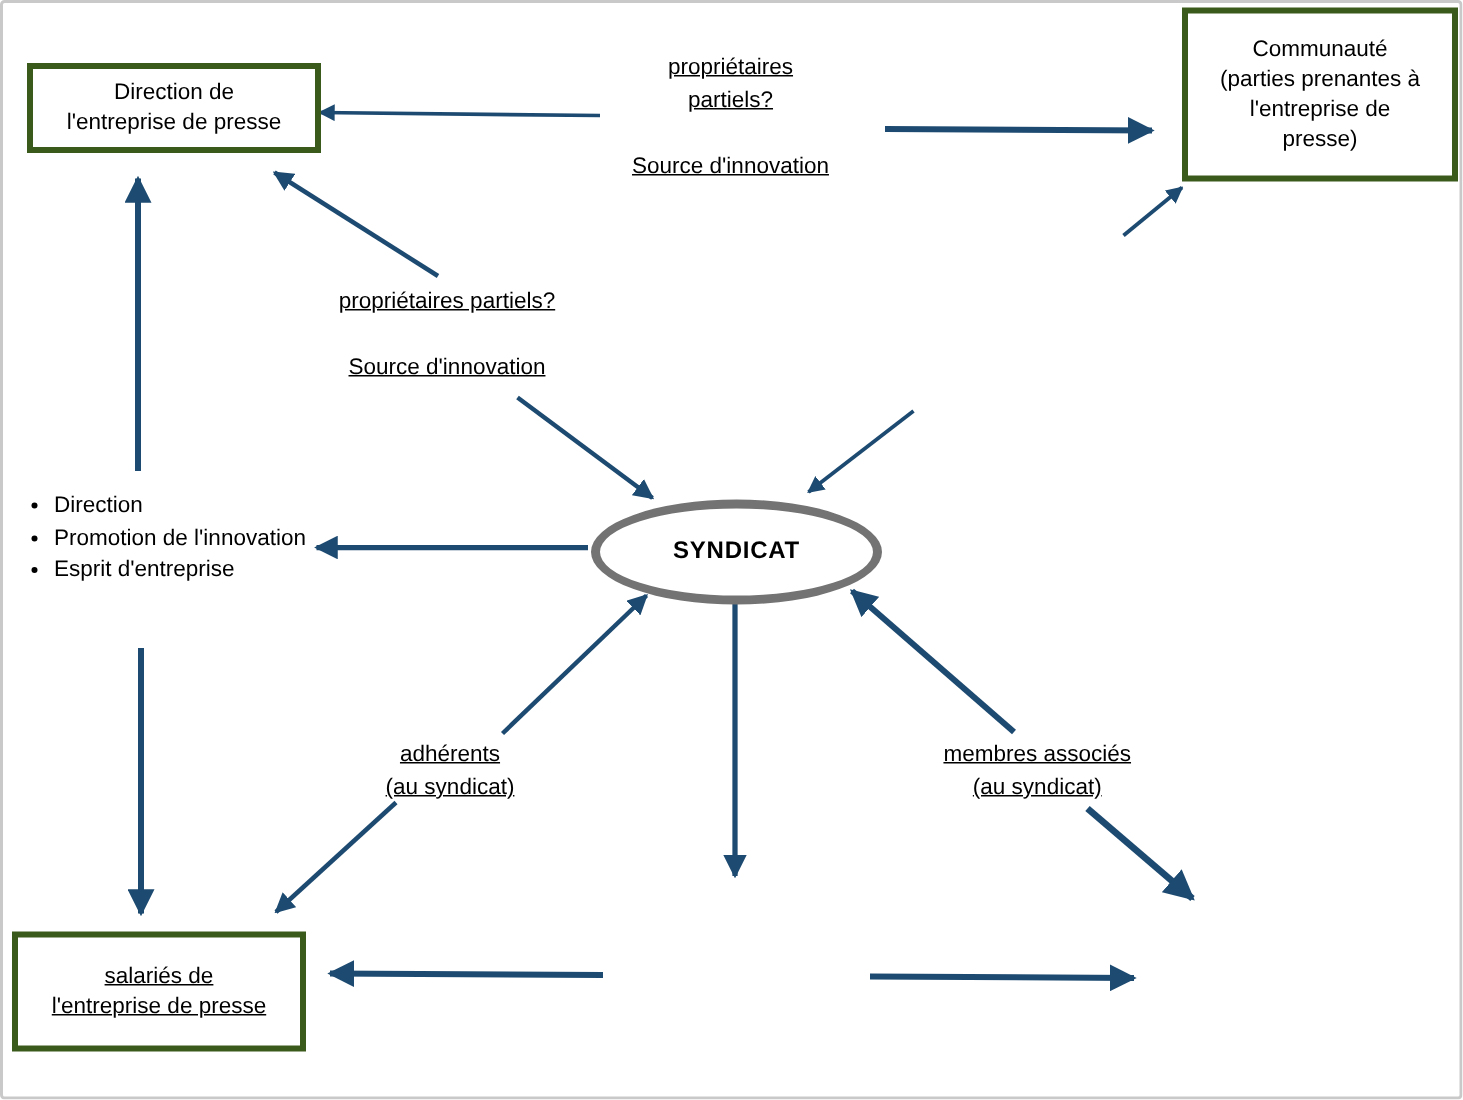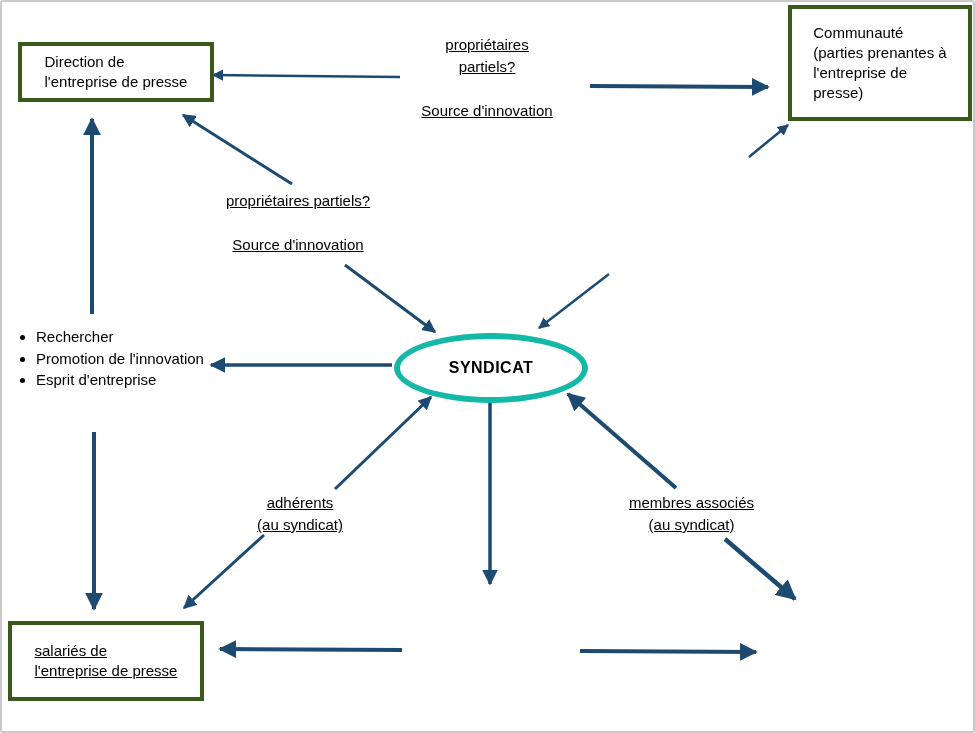--- a/index.html
+++ b/index.html
@@ -13,27 +13,27 @@
     color:#000;
     overflow:hidden;
   }
   .arrows{position:absolute;left:0;top:0;width:975px;height:733px;pointer-events:none;}
   .arrows line{stroke:#1d4a70;fill:none;}
   .box{
     position:absolute;
     border:4px solid #3a5a1b;
     background:#ffffff;
     display:flex;align-items:center;justify-content:center;
-    white-space:pre-line;
+    text-align:center;white-space:pre-line;
     font-size:15px;line-height:20px;
   }
   .ellipse{
     position:absolute;
     left:392px;top:331px;width:182px;height:58px;
-    border:6px solid #14b8a6;border-radius:50%;
+    border:6px solid #737373;border-radius:50%;
     background:#ffffff;
     display:flex;align-items:center;justify-content:center;
     font-weight:bold;font-size:16px;letter-spacing:0.5px;
   }
   .lbl{
     position:absolute;
     white-space:pre-line;text-align:center;
     font-size:15px;line-height:22px;text-decoration:underline;
   }
   .blist{
@@ -111,20 +111,20 @@
 
 Source d'innovation</div>
 
   <div class="lbl" style="left:218px;top:490px;width:160px;">adhérents
 (au syndicat)</div>
 
   <div class="lbl" style="left:597px;top:490px;width:185px;">membres associés
 (au syndicat)</div>
 
   <ul class="blist" style="left:12px;top:324px;width:190px;">
-    <li>Rechercher</li>
+    <li>Direction</li>
     <li>Promotion de l'innovation</li>
     <li>Esprit d'entreprise</li>
   </ul>
 
 
 
 </div>
 
 </body></html>

